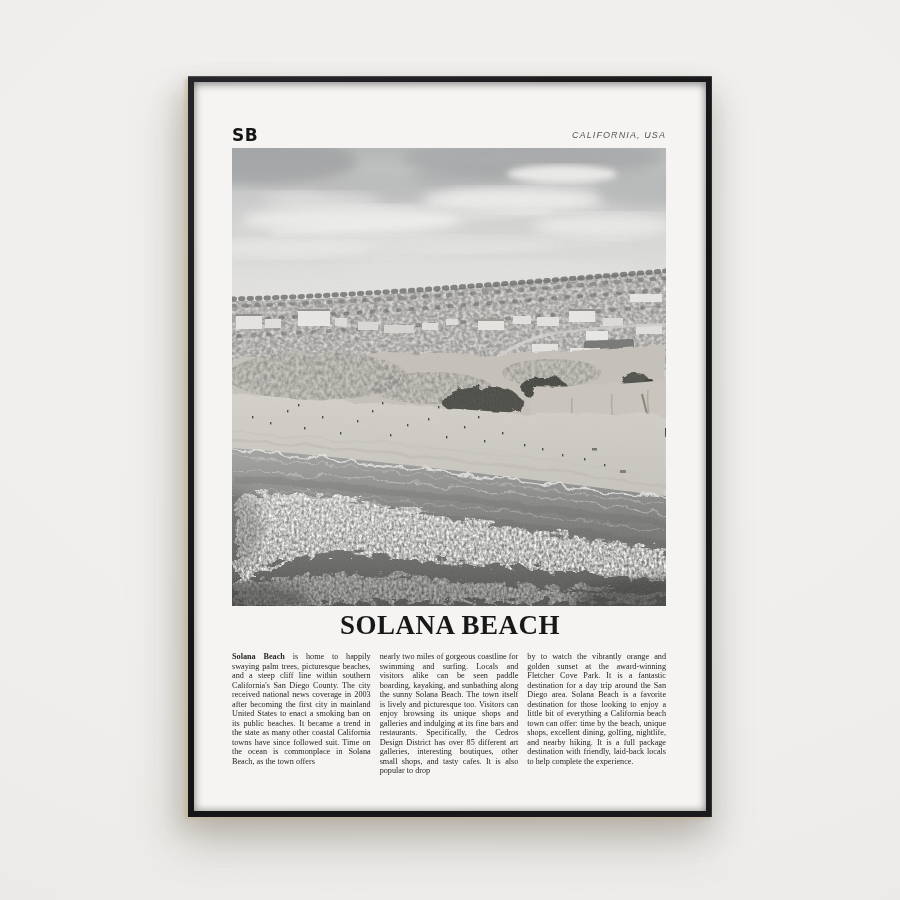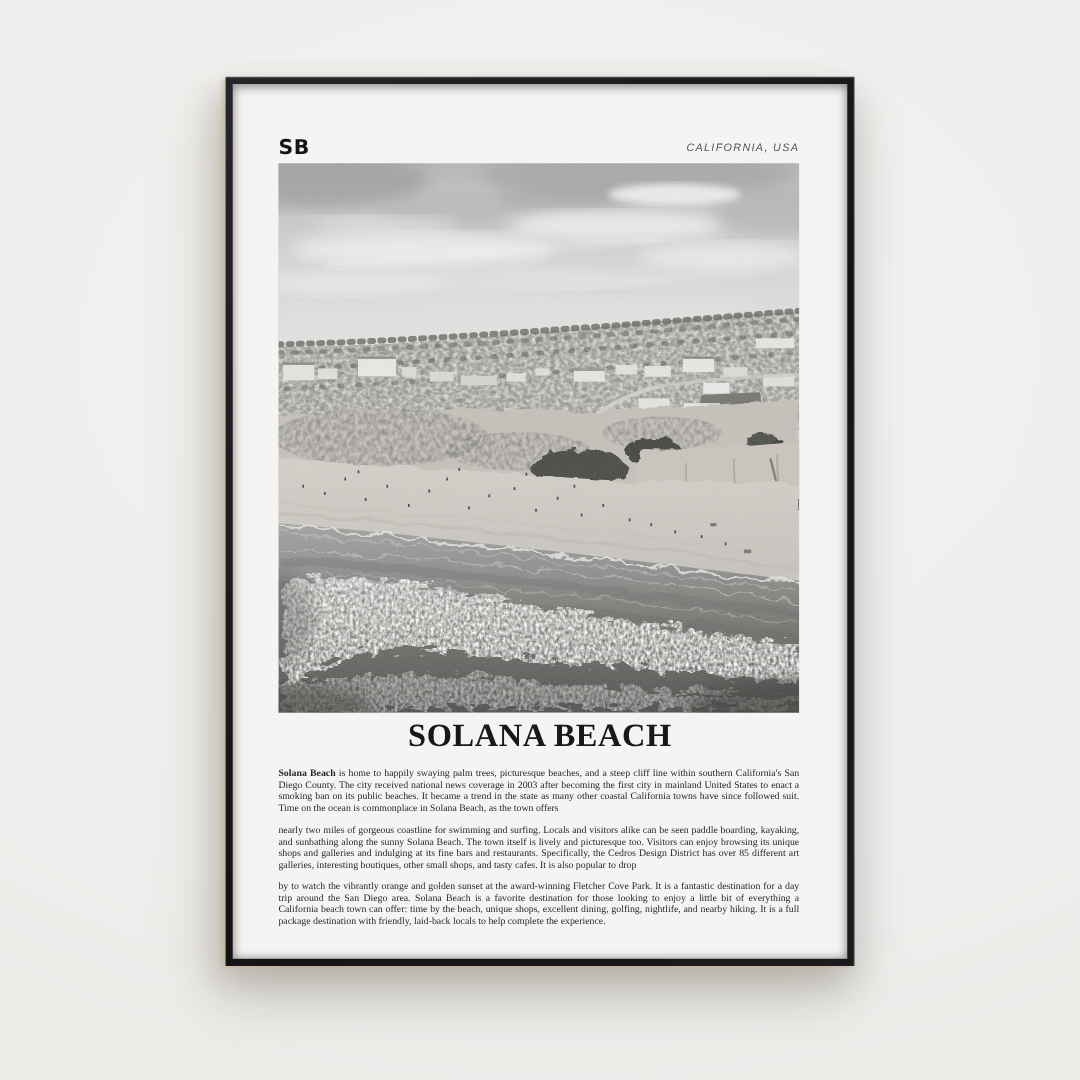--- a/index.html
+++ b/index.html
@@ -2,21 +2,21 @@
 <html><head>
 <meta charset="utf-8">
 <style>
   html,body{margin:0;padding:0;}
   body{
     width:900px;height:900px;overflow:hidden;position:relative;
     background:radial-gradient(130% 95% at 52% 32%, #f2f1ef 0%, #efeeec 55%, #e9e8e5 100%);
     font-family:"Liberation Sans", sans-serif;
   }
   .frame{
-    position:absolute;left:188px;top:64px;width:524px;height:741px;
+    position:absolute;left:188px;top:76px;width:524px;height:741px;
     box-sizing:border-box;padding:6px;
     background:linear-gradient(135deg,#26262a 0%,#141416 55%,#1b1b1e 100%);
     box-shadow:
       -3px 2px 3px rgba(198,176,141,0.5),
       -12px 12px 20px rgba(160,148,128,0.26),
       -24px 26px 40px rgba(150,140,122,0.15),
       6px 16px 28px rgba(138,135,128,0.24),
       0 30px 44px rgba(125,122,116,0.16),
       inset 0 1px 1px rgba(255,255,255,0.20),
       inset -1px 0 1px rgba(255,255,255,0.10);
@@ -49,21 +49,21 @@
   .photo svg{display:block;}
   .title{
     position:absolute;left:0;top:528px;width:100%;
     text-align:center;
     font-family:"Liberation Serif", serif;
     font-weight:bold;font-size:27px;line-height:1.15;letter-spacing:0.5px;
     color:#181818;
   }
   .body-cols{
     position:absolute;left:38px;top:570px;width:434px;
-    display:flex;gap:9px;flex-direction:column;
+    display:flex;gap:9px;
   }
   .col{
     flex:1;
     font-family:"Liberation Serif", serif;
     font-size:8.2px;line-height:9.5px;
     text-align:justify;text-justify:inter-word;
     color:#262626;
   }
   .col b{font-weight:bold;}
 </style>

